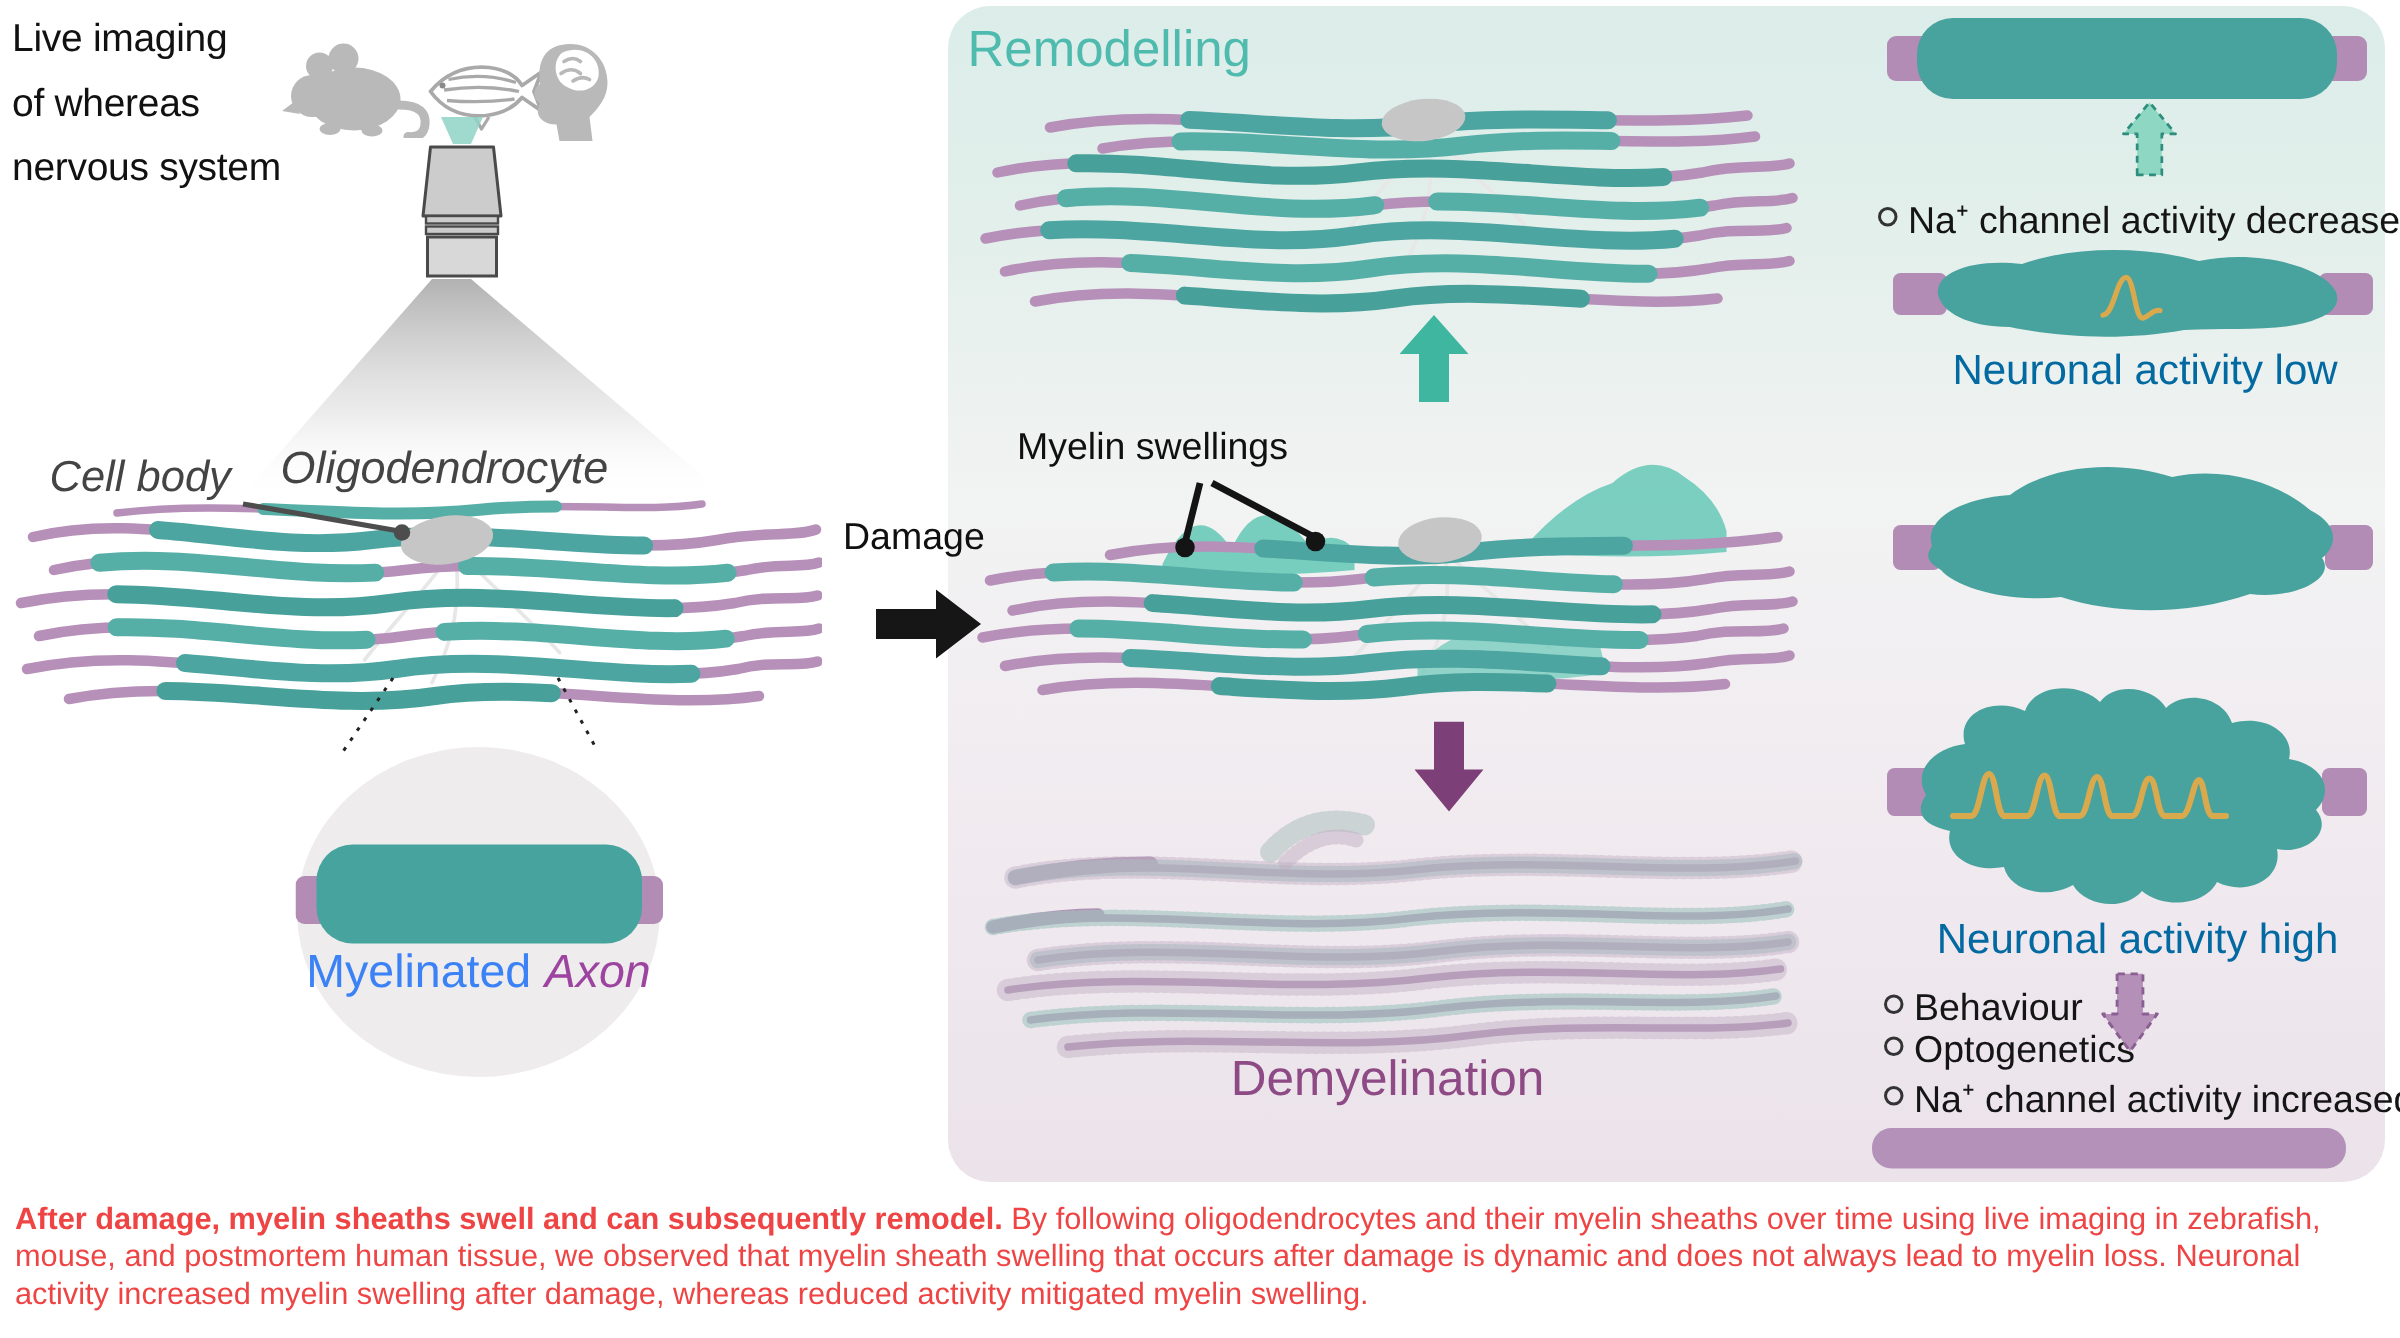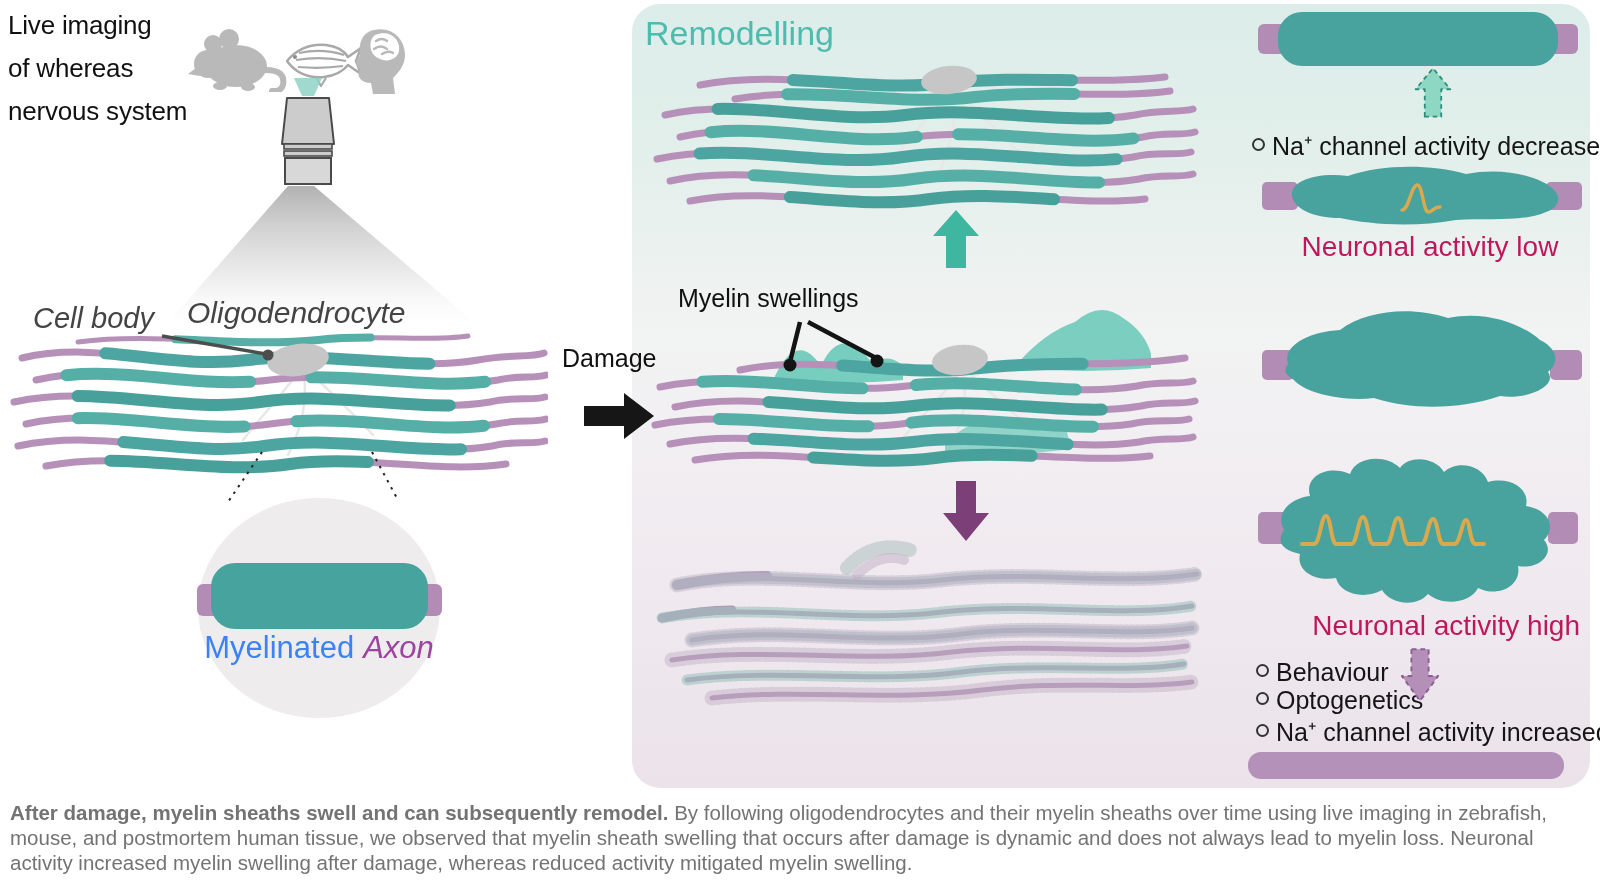--- a/index.html
+++ b/index.html
@@ -9,25 +9,25 @@
   
   .heading{left:8px;top:4px;font-size:26px;line-height:43px;color:#111;letter-spacing:-.2px;}
   
   .glabel{font-size:29px;color:#444;font-style:italic;}
   
   .panel{left:632px;top:4px;width:958px;height:784px;border-radius:28px;
          background:linear-gradient(180deg,#dcede9 0%,#e2efeb 18%,#f2f3f3 42%,#f1ebf0 68%,#ebe2ea 100%);}
   .title-teal{font-size:34px;color:#4fbbae;}
   .title-purple{font-size:33px;color:#8d4a84;}
   .black-label{font-size:25px;color:#101010;}
-  .gold{font-size:28px;color:#be185d;}
+  .gold{font-size:28px;color:#0369a1;}
   .bullet-row{font-size:25px;color:#151515;white-space:nowrap;}
   .ring{display:inline-block;width:9px;height:9px;border:2px solid #333;border-radius:50%;
         margin-right:7px;vertical-align:4px;}
-  .caption{left:10px;top:800px;width:1582px;font-size:20.5px;line-height:25px;color:#737373;}
+  .caption{left:10px;top:800px;width:1582px;font-size:20.5px;line-height:25px;color:#ef4444;}
   .cap-bold{font-weight:bold;}
   .circle-bg{left:198px;top:498px;width:242px;height:220px;border-radius:50%;background:#eeecec;}
   .myel-label{left:198px;top:630px;width:242px;text-align:center;font-size:31px;white-space:nowrap;}
   .myel-label .t{color:#3b82f6;}
   .myel-label .a{color:#9c44a0;margin-left:9px;font-style:italic;}
   .purple-bar{left:1248px;top:752px;width:316px;height:27px;border-radius:13px;background:#b491b8;}
   svg{display:block;}
   .nolay{pointer-events:none;}
 </style>
 </head>
@@ -218,20 +218,21 @@
         <path d="M25 45 C110 28 200 50 290 40 C380 30 470 46 545 34"></path>
         <path d="M20 120 C110 106 205 124 300 112 C390 102 468 116 535 106"></path>
         <path d="M60 158 C150 148 240 162 330 150 C410 140 478 150 540 142"></path>
         <path d="M40 100 C130 86 220 106 310 94 C395 84 475 98 540 88"></path>
       </g>
       <path d="M195 28 Q220 0 258 10" stroke="#a8bcb8" stroke-width="14" stroke-dasharray="1.5 3" opacity="0.5"></path>
       <path d="M205 35 Q228 12 252 20" stroke="#bfaec4" stroke-width="10" stroke-dasharray="1.2 3.5" opacity="0.5"></path>
     </g>
   </svg>
 
+  <div class="abs title-purple" style="left:645px;top:700px;width:560px;text-align:center">Demyelination</div>
 
   <svg class="abs" style="left:1258px;top:8px" width="320" height="62" viewBox="0 0 320 62">
     <rect x="0" y="16" width="42" height="30" rx="6" fill="#b28cb5"></rect>
     <rect x="278" y="16" width="42" height="30" rx="6" fill="#b28cb5"></rect>
     <rect x="28" y="22" width="12" height="18" fill="#9f79a6" opacity="0.7"></rect>
     <rect x="20" y="4" width="280" height="54" rx="24" fill="#48a29d"></rect>
   </svg>
 
   <svg class="abs" style="left:1412px;top:64px" width="42" height="56" viewBox="0 0 46 58">
     <path d="M14 56 V26 H4 L23 3 L42 26 H32 V56 Z" fill="#8ed8c3" stroke="#2f8d7d" stroke-width="2" stroke-dasharray="5 4" stroke-linejoin="round"></path>
@@ -256,21 +257,21 @@
     <path d="M26 66 C20 48 46 34 78 32 C104 12 150 8 186 20 C224 12 260 26 278 42 C298 52 296 66 286 74 C296 88 266 102 238 98 C198 112 148 112 112 100 C78 104 42 94 32 82 C22 76 22 72 26 66 Z" fill="#48a29d"></path>
   </svg>
 
   <svg class="abs" style="left:1258px;top:448px" width="320" height="158" viewBox="0 0 320 158">
     <rect x="0" y="64" width="30" height="32" rx="5" fill="#b28cb5"></rect>
     <rect x="290" y="64" width="30" height="32" rx="5" fill="#b28cb5"></rect>
     <path d="M26 82 C16 64 34 50 52 48 C46 28 70 16 92 26 C98 8 128 6 142 20 C152 6 178 10 186 24 C198 12 224 16 230 34 C254 28 272 42 268 58 C292 62 298 80 286 92 C298 106 280 122 260 118 C264 138 240 150 220 140 C212 156 184 158 170 146 C158 160 132 156 124 142 C106 152 82 146 78 130 C56 134 38 122 42 106 C24 102 18 94 26 82 Z" fill="#48a29d"></path>
     <path d="M44 96 h12 c6 0 7 -28 12 -28 c5 0 5 30 11 28 h14 c6 1 7 -27 12 -27 c5 0 5 29 11 27 h12 c6 1 7 -26 12 -26 c5 0 5 28 11 26 h12 c6 1 7 -25 12 -25 c5 0 5 27 11 25 h10 c6 1 8 -24 12 -24 c4 0 4 26 10 24 h8" fill="none" stroke="#d9a94e" stroke-width="4" stroke-linecap="round"></path>
   </svg>
 
-  <div class="abs gold" style="left:1270px;top:610px;width:310px;text-align:right">Neuronal activity high</div>
+  <div class="abs gold" style="left:1270px;top:610px;width:310px;text-align:center">Neuronal activity high</div>
 
   <div class="abs bullet-row" style="left:1256px;top:658px">
     <span class="ring"></span><span>Behaviour</span>
   </div>
   <div class="abs bullet-row" style="left:1256px;top:686px">
     <span class="ring"></span><span>Optogenetics</span>
   </div>
   <div class="abs bullet-row" style="left:1256px;top:714px">
     <span class="ring"></span><span>Na⁺ channel activity increased</span>
   </div>

